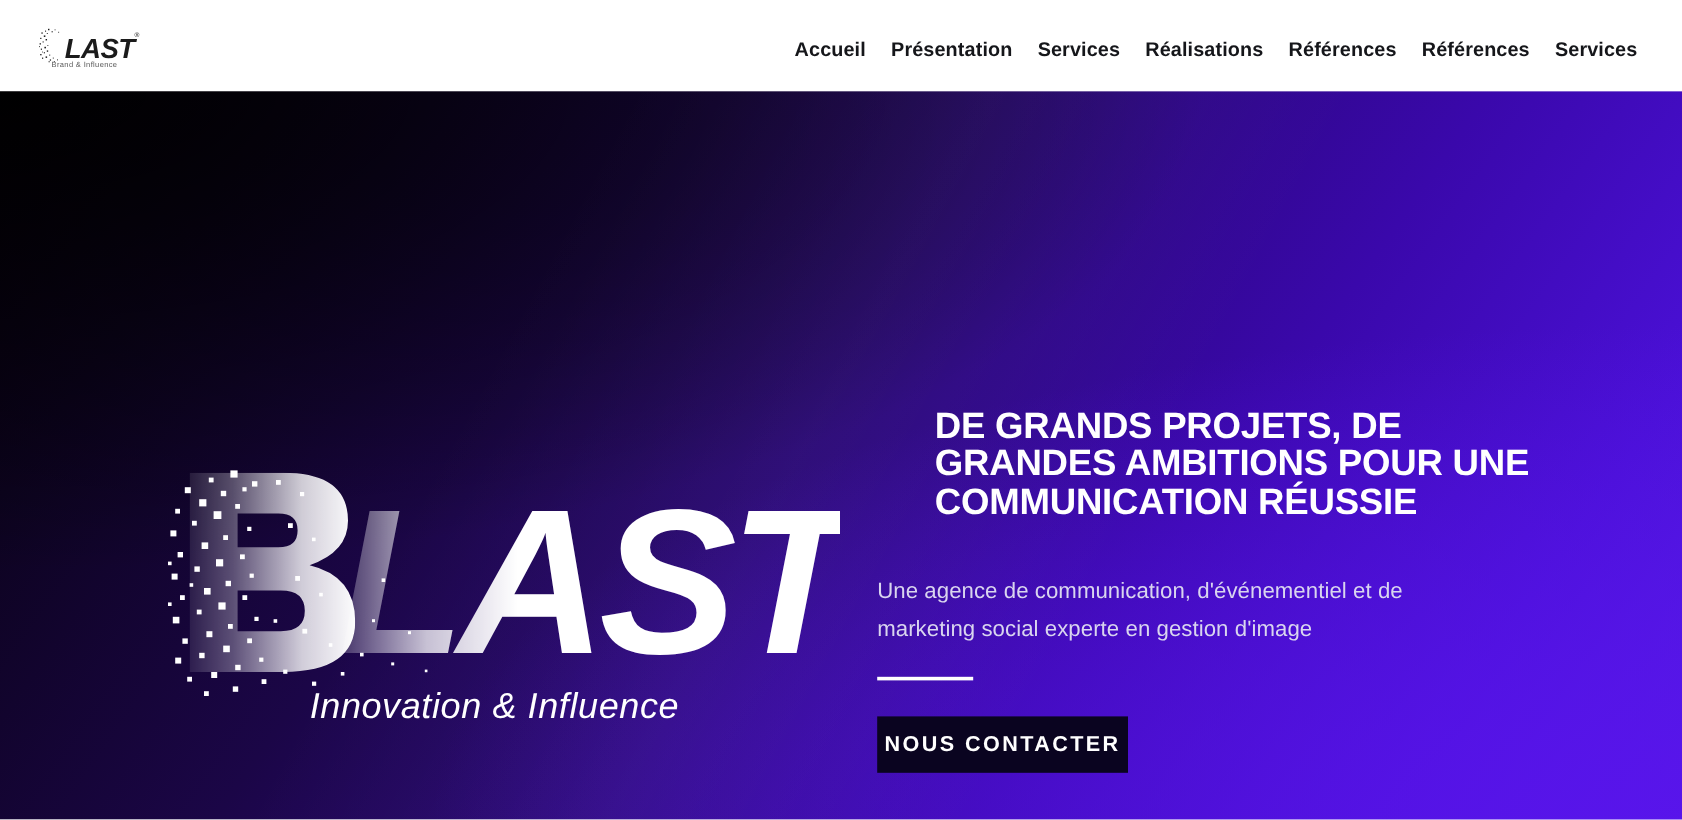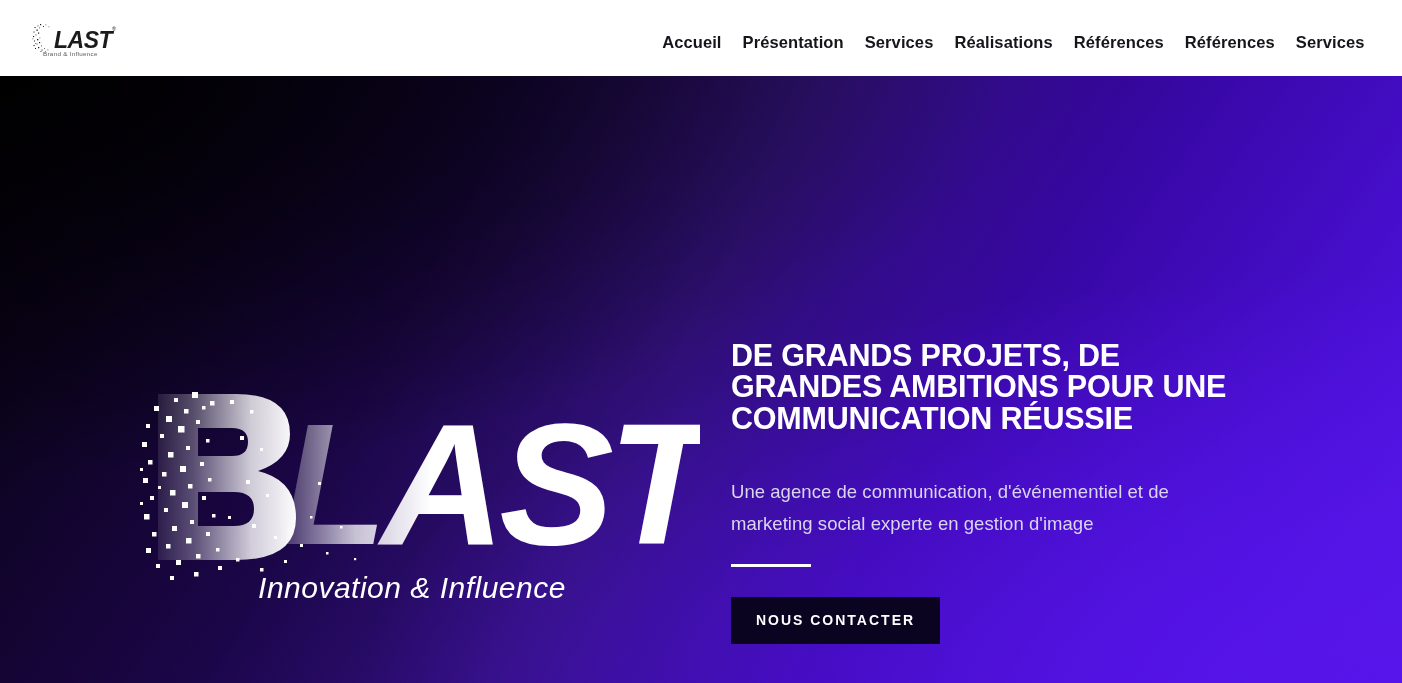--- a/index.html
+++ b/index.html
@@ -94,20 +94,21 @@
 
   .hero-title {
     color:#ffffff;
     font-size:30.5px;
     line-height:1.03;
     font-weight:700;
     letter-spacing:-0.2px;
     text-transform:uppercase;
     font-family:"Liberation Sans", sans-serif;
     width:510px;
+    margin-left:48px;
   }
 
   .hero-sub {
     margin-top:42px;
     color:#d9d5ef;
     font-size:18.5px;
     line-height:1.72;
     font-weight:400;
     letter-spacing:0.05px;
     width:500px;
@@ -122,21 +123,21 @@
 
   .hero-cta {
     margin-top:30px;
     display:inline-flex;
     align-items:center; justify-content:center;
     width:209px; height:47px;
     background:#0a0420;
     border:none;
     cursor:pointer;
     color:#ffffff;
-    font-size:14px;
+    font-size:18px;
     font-weight:700;
     letter-spacing:2.0px;
     text-transform:uppercase;
     text-decoration:none;
     font-family:"Liberation Sans", sans-serif;
   }
 </style>
 </head>
 <body>
 

